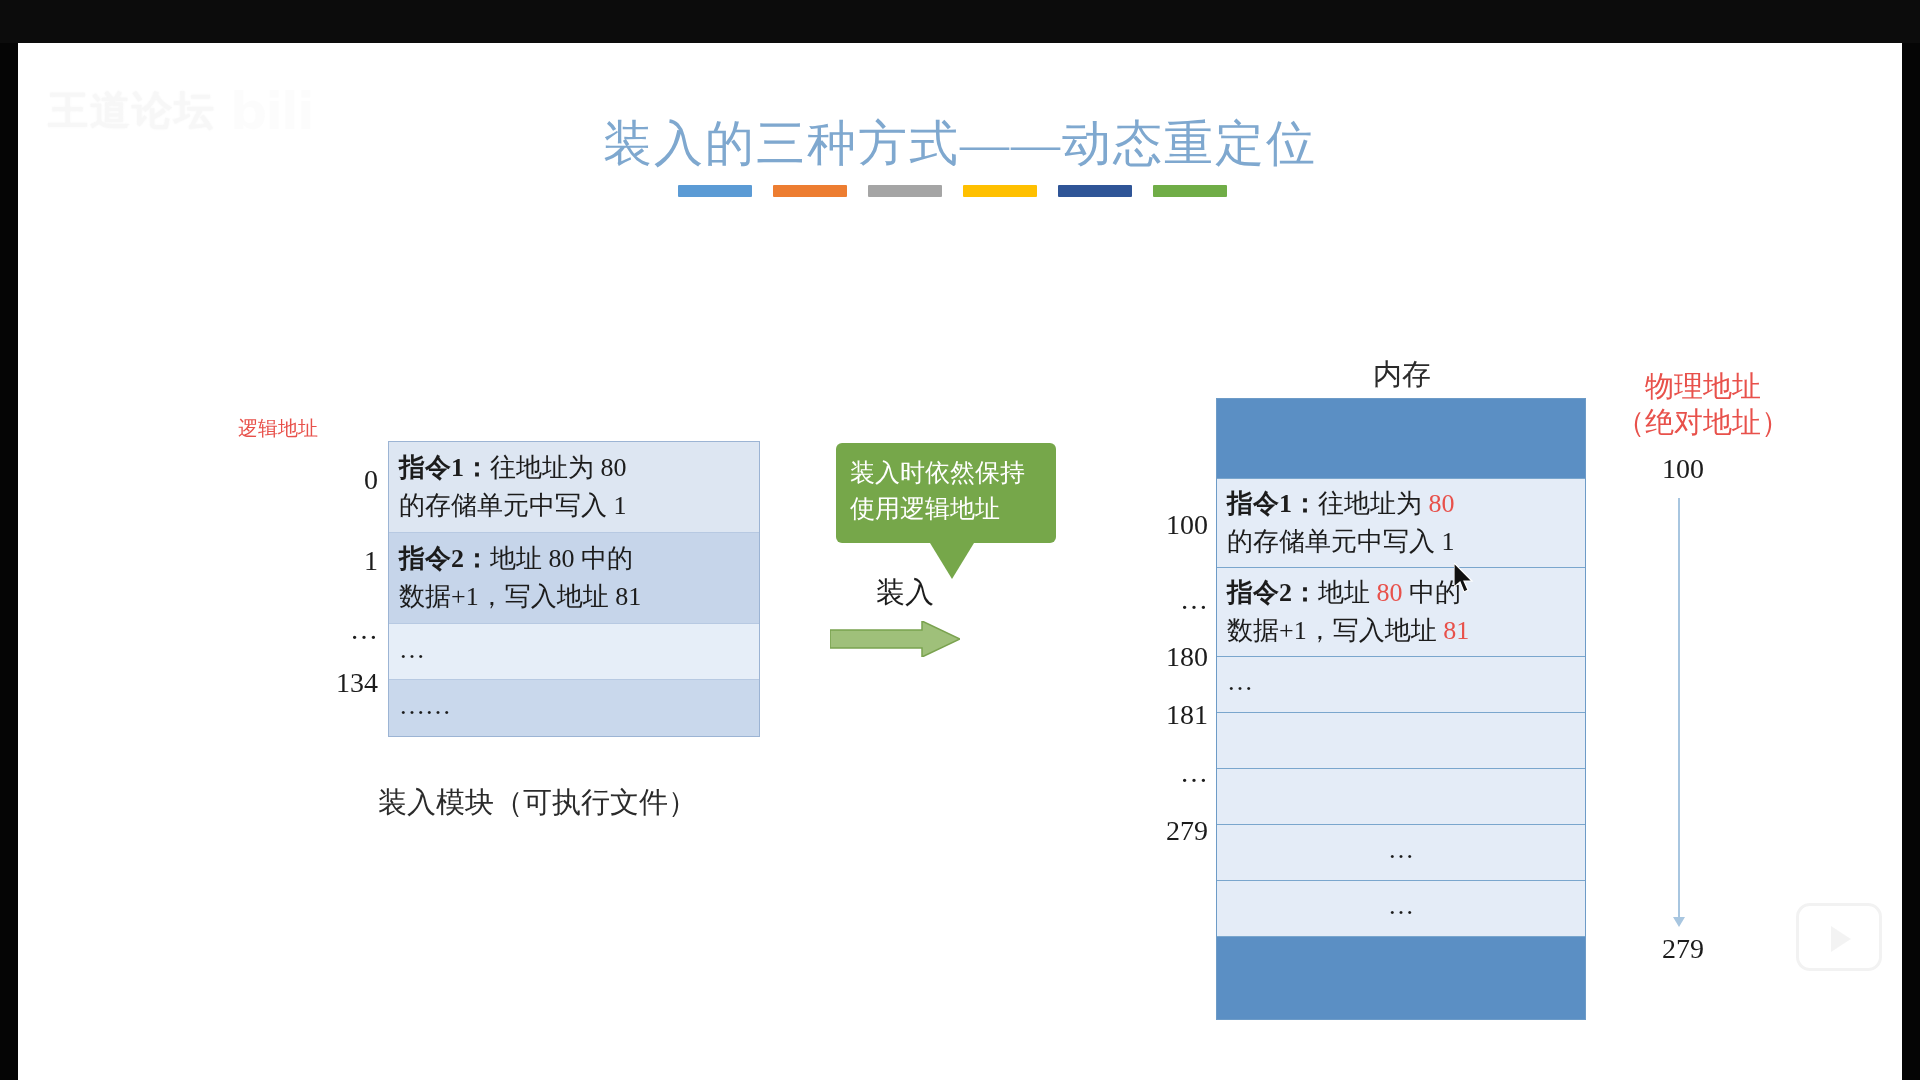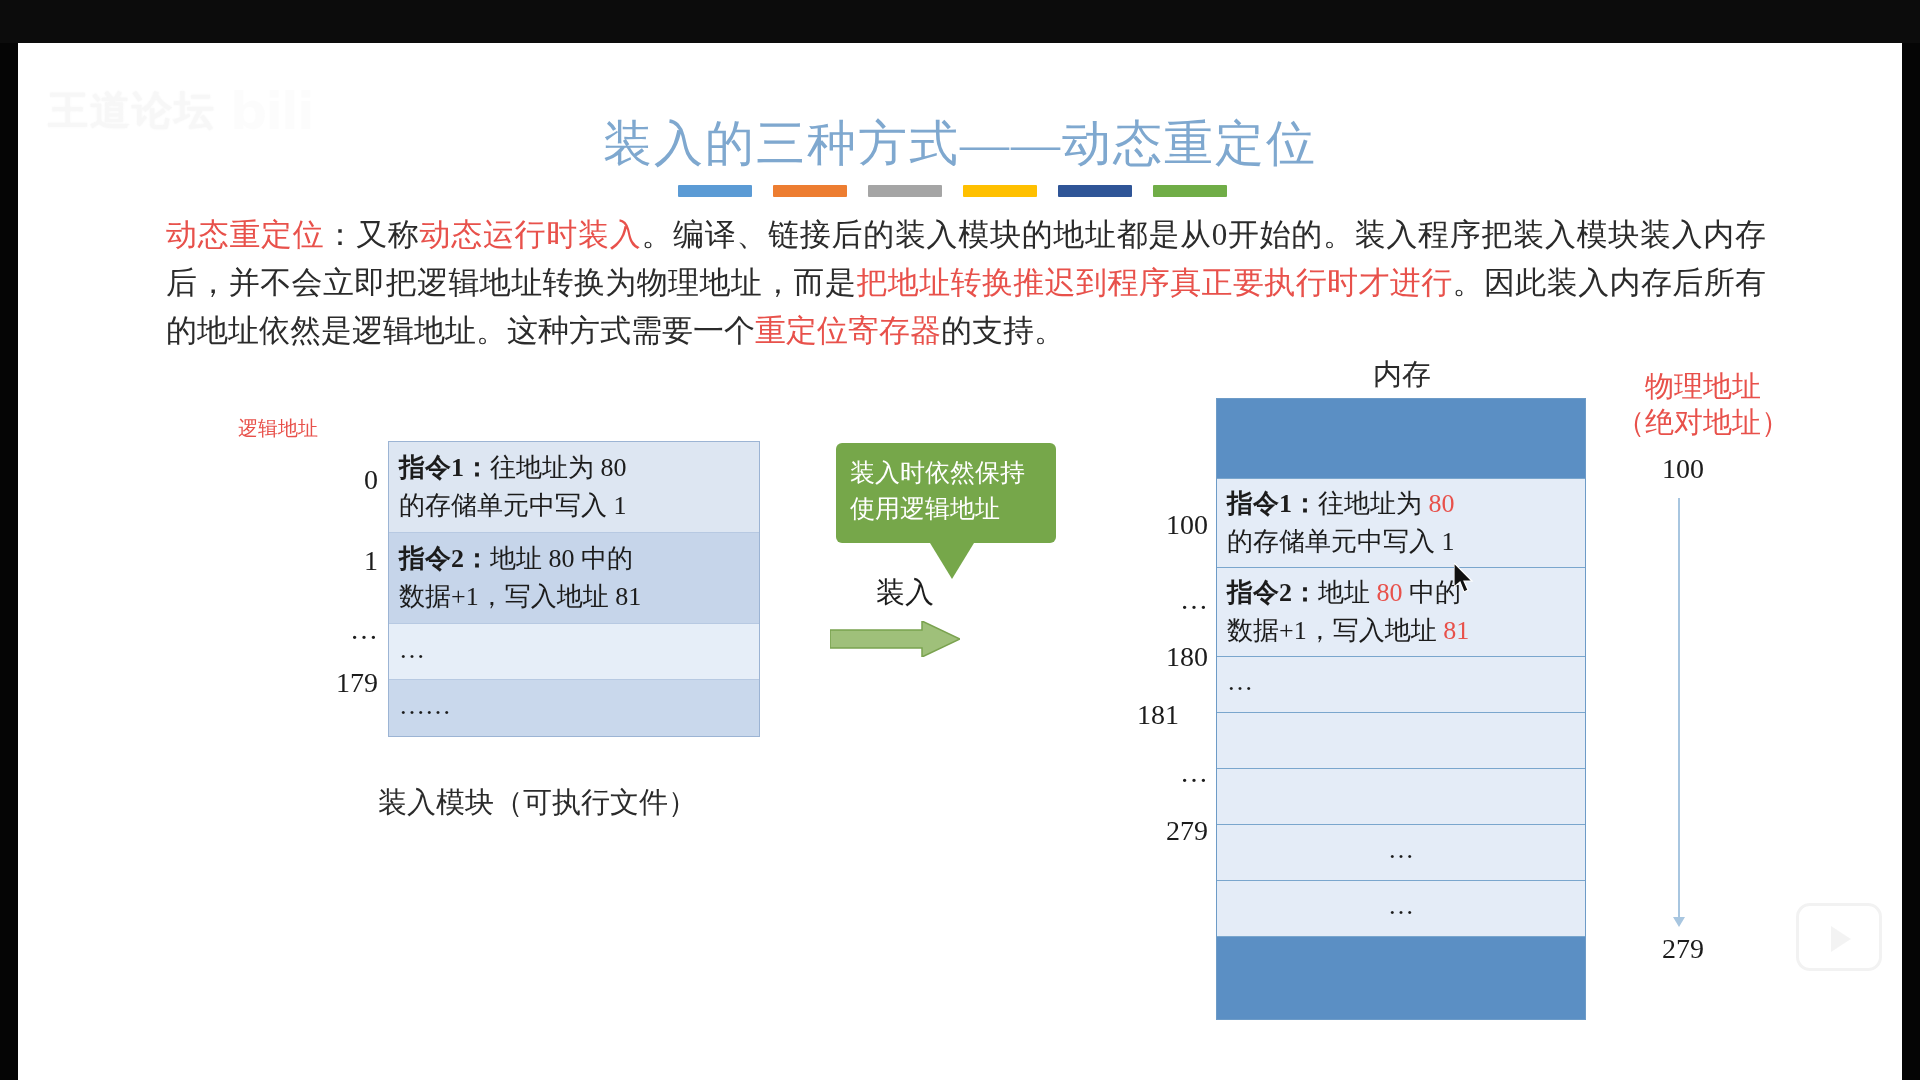--- a/index.html
+++ b/index.html
@@ -206,35 +206,34 @@
     <div id="title">装入的三种方式——动态重定位</div>
     <div id="title-bars">
       <span style="background: rgb(91, 155, 213);"></span>
       <span style="background: rgb(237, 125, 49);"></span>
       <span style="background: rgb(165, 165, 165);"></span>
       <span style="background: rgb(255, 192, 0);"></span>
       <span style="background: rgb(47, 85, 151);"></span>
       <span style="background: rgb(112, 173, 71);"></span>
     </div>
 
-    <div id="para"><span class="red">动态重定位</span><span>：又称</span><span class="red">动态运行时装入</span><span>。编译、链接后的装入模块的地址都是从0开始的。装入程序把装入模块装入内存后，并不会立即把逻辑地址转换为物理地址，而是</span><span class="red">把地址转换推迟到程序真正要执行时才进行</span><span>。因此装入内存后所有的地址依然是逻辑地址。这种方式需要一个</span><span class="red">重定位寄存器</span><span>的支持。</span></div>
 
     <div id="label-logical">逻辑地址</div>
     <div id="label-memory">内存</div>
     <div id="label-module">装入模块（可执行文件）</div>
     <div id="label-physical">
       <div>物理地址</div>
       <div>（绝对地址）</div>
     </div>
 
     <div id="left-addrs">
       <div style="height:78px;line-height:78px;">0</div>
       <div style="height:84px;line-height:84px;">1</div>
       <div style="height:53px;line-height:53px;">…</div>
-      <div style="height:54px;line-height:54px;">179</div>
+      <div style="height:54px;line-height:54px;">134</div>
     </div>
 
     <div id="left-table">
       <div class="row lt-r0">
         <b>指令1</b><b>：</b><span>往地址为 </span><span>80</span><br><span>的存储单元中写入 1</span>
       </div>
       <div class="row lt-r1">
         <b>指令2</b><b>：</b><span>地址 </span><span>80</span><span> 中的</span><br><span>数据+1，写入地址 </span><span>81</span>
       </div>
       <div class="row lt-r2 small">
@@ -253,21 +252,21 @@
     <div id="load-label">装入</div>
     <svg id="load-arrow" viewBox="0 0 130 36">
       <polygon points="0,9 92,9 92,0 130,18 92,36 92,27 0,27" fill="#9fc07a" stroke="#7aa24f" stroke-width="1.5"></polygon>
     </svg>
 
     <div id="mem-addrs">
       <div style="height:80px;"></div>
       <div style="height:94px;line-height:94px;">100</div>
       <div style="height:56px;line-height:56px;">…</div>
       <div style="height:58px;line-height:58px;text-align:right;">180</div>
-      <div style="height:58px;line-height:58px;text-align:center;">181</div>
+      <div style="height:58px;line-height:58px;">181</div>
       <div style="height:58px;line-height:58px;">…</div>
       <div style="height:58px;line-height:58px;">279</div>
     </div>
 
     <div id="mem-table">
       <div class="mrow mfill" style="height:80px;"></div>
       <div class="mrow">
         <b>指令1</b><b>：</b><span>往地址为 </span><span class="red">80</span><br><span>的存储单元中写入 1</span>
       </div>
       <div class="mrow">

